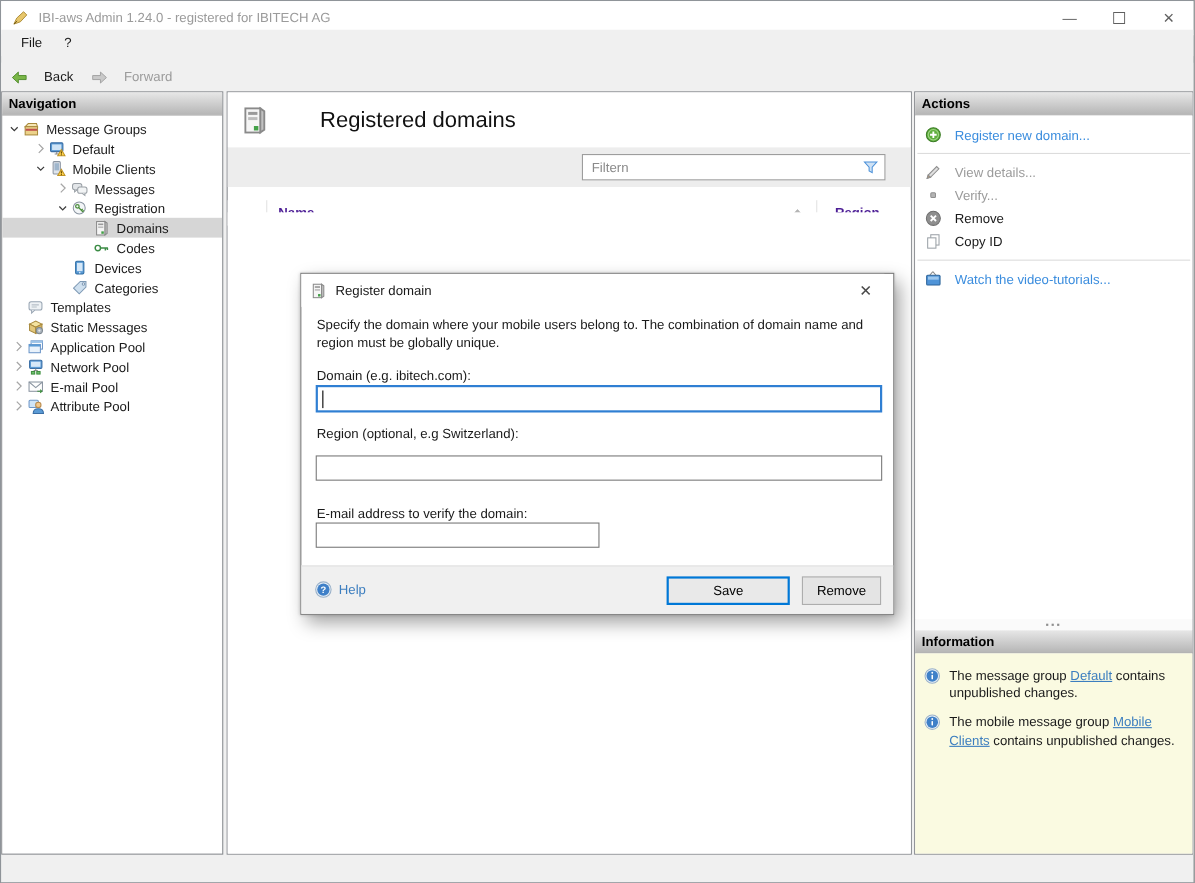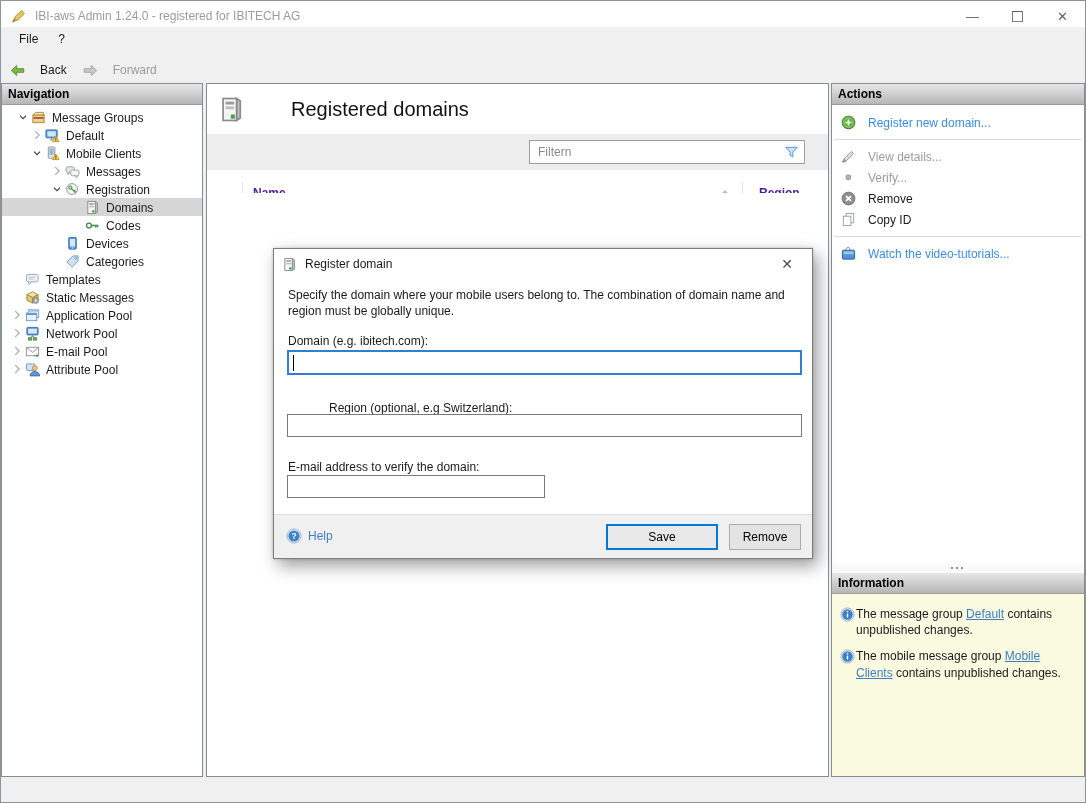--- a/index.html
+++ b/index.html
@@ -76,21 +76,21 @@
   .action-item .icon { width:17px; flex:0 0 17px; }
   .action-item.link { color:var(--action-link,#3b8dde); }
   .action-item.disabled { color:#9b9b9b; }
   .action-item.normal { color:#1a1a1a; }
   .action-sep { height:1px; background:#dcdcdc; margin:6px 2px; }
   .grip-row { height:10px; background:#fafafa; display:flex; align-items:center; justify-content:center; }
   .grip-dots { width:14px; height:3px; }
   .grip-dots i { display:block; width:2px; height:2px; background:#8f8f8f;
                  box-shadow:5px 0 0 #8f8f8f, 10px 0 0 #8f8f8f; }
   .info-body { height:182px; background:var(--info-bg,#fafae1); padding:12px 8px 0 8px; }
-  .info-item { display:flex; margin-bottom:10px; }
+  .info-item { display:flex; gap:7px; margin-bottom:10px; }
   .info-item .icon { flex:0 0 16px; padding-top:1px; }
   .info-item .icon svg { width:15px; height:15px; }
   .info-text { line-height:1.35; }
   .info-text a { color:var(--info-link,#3c7ebf); text-decoration:underline; cursor:pointer; }
 
   
   .statusbar { position:absolute; left:0; right:0; bottom:0; height:25px; background:#f0f0f0;
                border-top:1px solid #e2e2e2; display:flex; align-items:center; padding-left:7px; }
   .resize-grip { position:absolute; right:2px; bottom:2px; }
   .resize-grip svg { width:13px; height:13px; display:block; }
@@ -105,21 +105,21 @@
   .dialog-close { position:absolute; right:0; top:0; width:34px; height:30px; display:flex;
                   align-items:center; justify-content:center; color:#4a4a4a; font-size:14px; cursor:default; }
   .dialog-desc { position:absolute; left:14px; top:39px; width:510px; line-height:1.32; }
   .dlg-label { position:absolute; left:14px; }
   .dlg-input { position:absolute; left:13px; height:23px; background:#fff; border:1px solid #7a7a7a; }
   .dlg-input input { width:100%; height:100%; border:none; outline:none; background:transparent;
                      font-family:inherit; font-size:12px; padding:0 4px; }
   .dlg-input.focused { border:2px solid #2f7fd3; height:25px; }
   .caret { position:absolute; left:4px; top:3px; width:1px; height:16px; background:#000; }
   .lbl-domain { top:85px; } .inp-domain { top:101px; width:515px; }
-  .lbl-region { top:152px;margin-left:41px; } .inp-region { top:165px; width:515px; }
+  .lbl-region { top:138px; } .inp-region { top:165px; width:515px; }
   .lbl-email { top:211px; } .inp-email { top:226px; width:258px; }
   .dialog-footer { position:absolute; left:0; right:0; bottom:0; height:44px; background:#f0f0f0;
                    border-top:1px solid #dfdfdf; }
   .help-link { position:absolute; left:12px; top:13px; display:flex; align-items:center; gap:6px;
                color:#3c7ebf; cursor:pointer; }
   .help-link .icon svg { width:16px; height:16px; display:block; }
   .btn { position:absolute; top:9px; height:26px; display:flex; align-items:center; justify-content:center;
          background:#e4e4e4; border:1px solid #adadad; font-family:inherit; font-size:12px; cursor:default; }
   .btn-save { left:332px; width:112px; border:2px solid var(--accent,#0078d7); background:#e9e9e9; }
   .btn-cancel { left:455px; width:72px; }
@@ -166,21 +166,21 @@
         </span>
       <span>Forward</span>
     </div>
   </div>
 
   <div class="content">
 
     <div class="nav-panel">
       <div class="panel-header">Navigation</div>
       <div class="nav-tree" id="nav-tree">
-          <div class="tree-row" style="padding-left: 12px;">
+          <div class="tree-row" style="padding-left: 2px;">
             <span class="chevron">
               <svg xmlns="http://www.w3.org/2000/svg" viewBox="0 0 16 16">
                 <path d="M4.5 6.5 L8 10 L11.5 6.5" fill="none" stroke="#3c3c3c" stroke-width="1.3"></path>
               </svg>
             </span>
             <span class="icon">
               <svg xmlns="http://www.w3.org/2000/svg" viewBox="0 0 16 16">
                 <path d="M2 5.5 L5 2.5 H13 L14 5.5 Z" fill="#f6e7b4" stroke="#a8893c"></path>
                 <rect x="2" y="5.5" width="12" height="8" fill="#ecd28a" stroke="#a8893c"></rect>
                 <rect x="2.5" y="7.5" width="11" height="2" fill="#c0504d"></rect>

